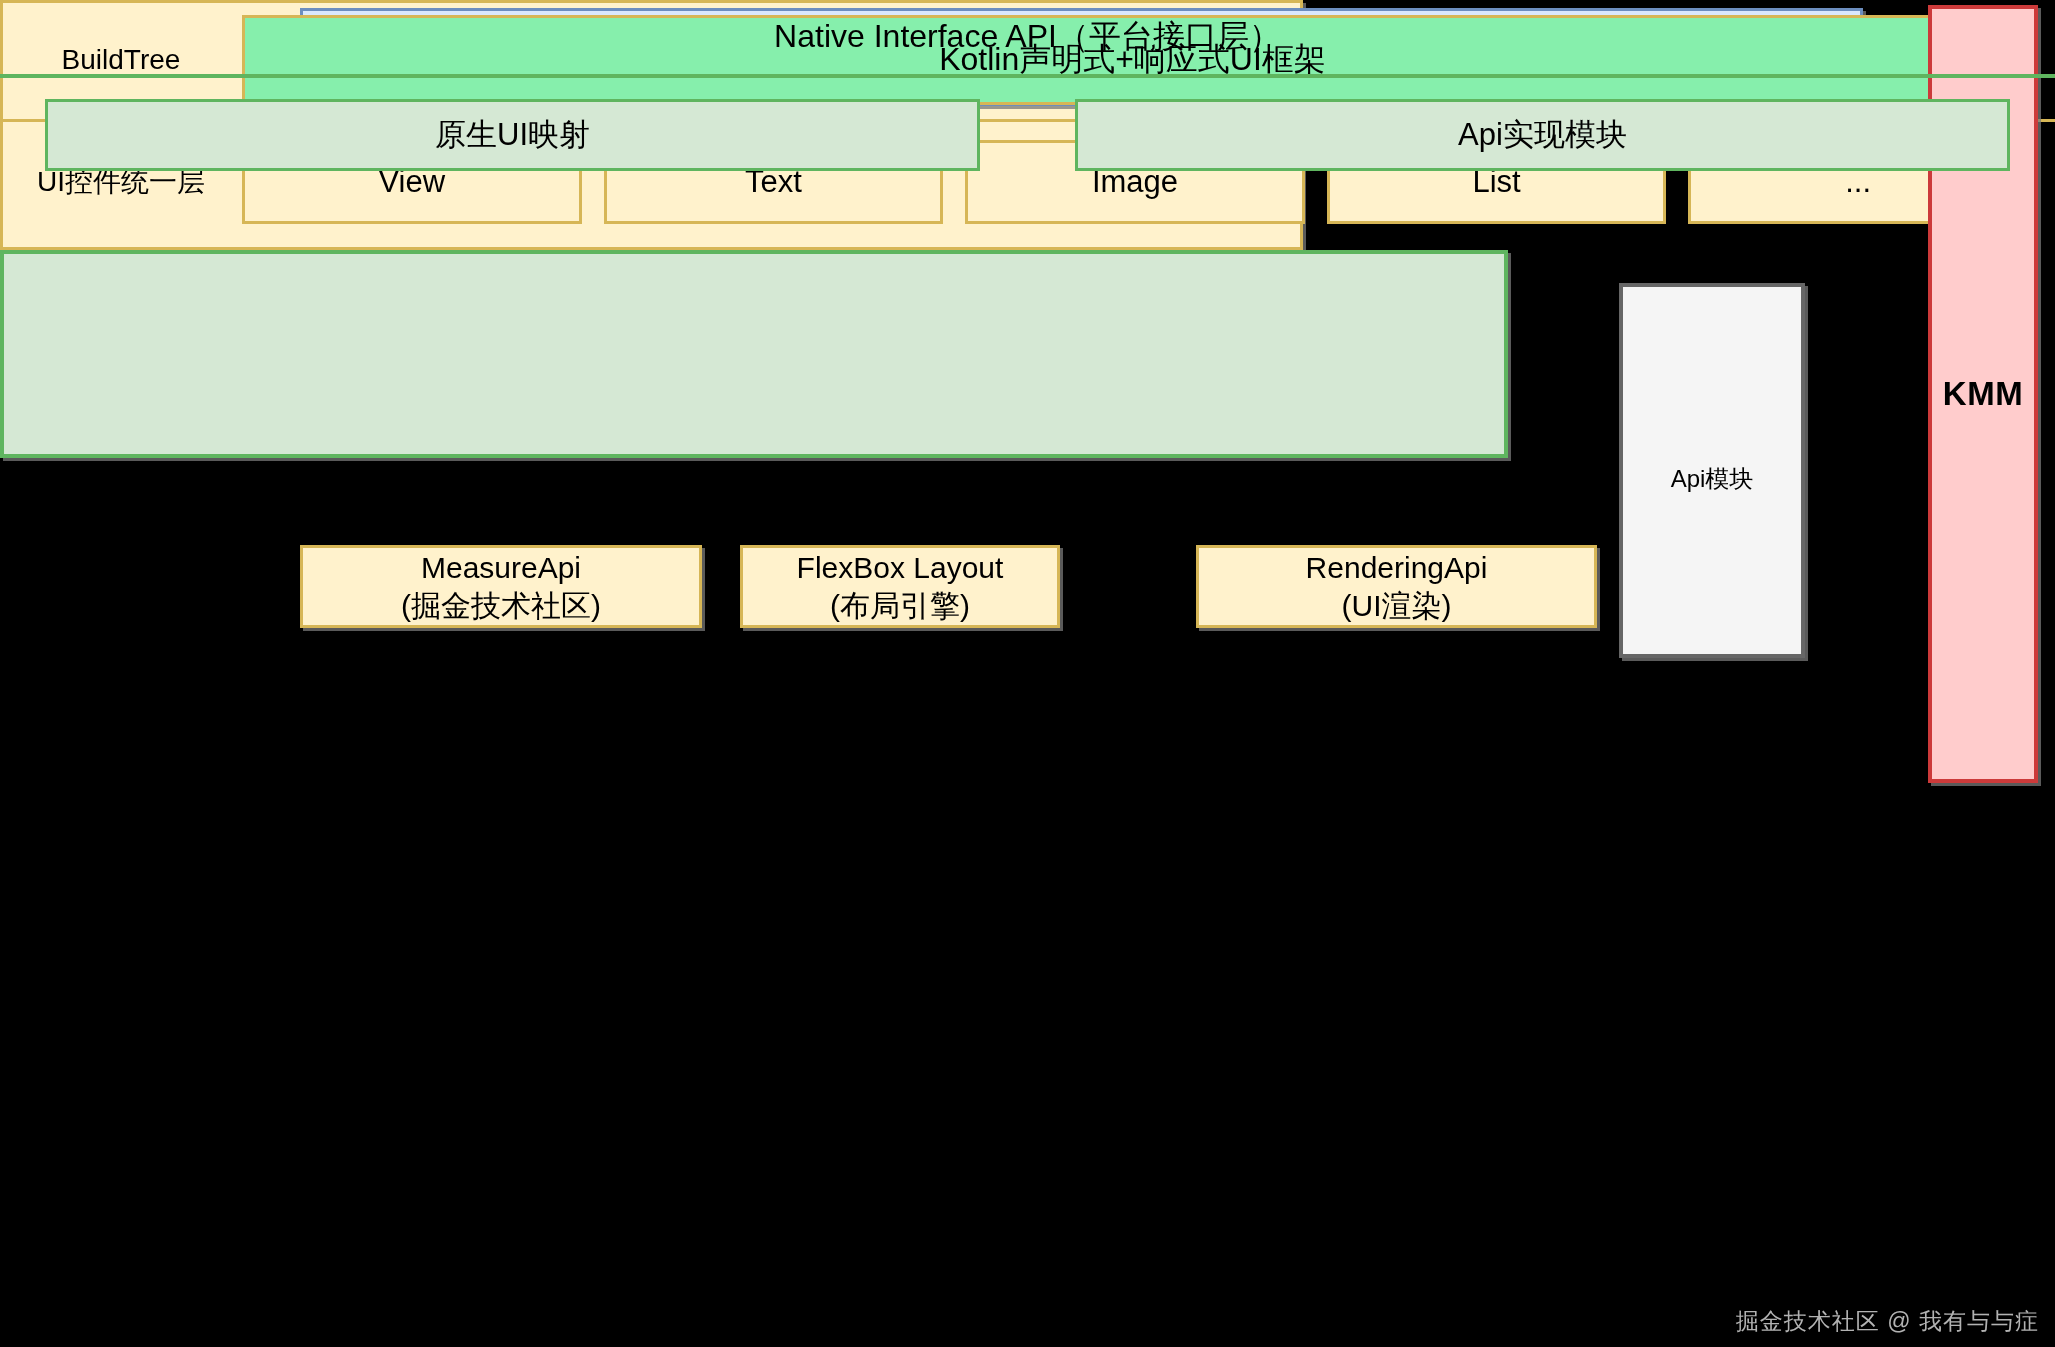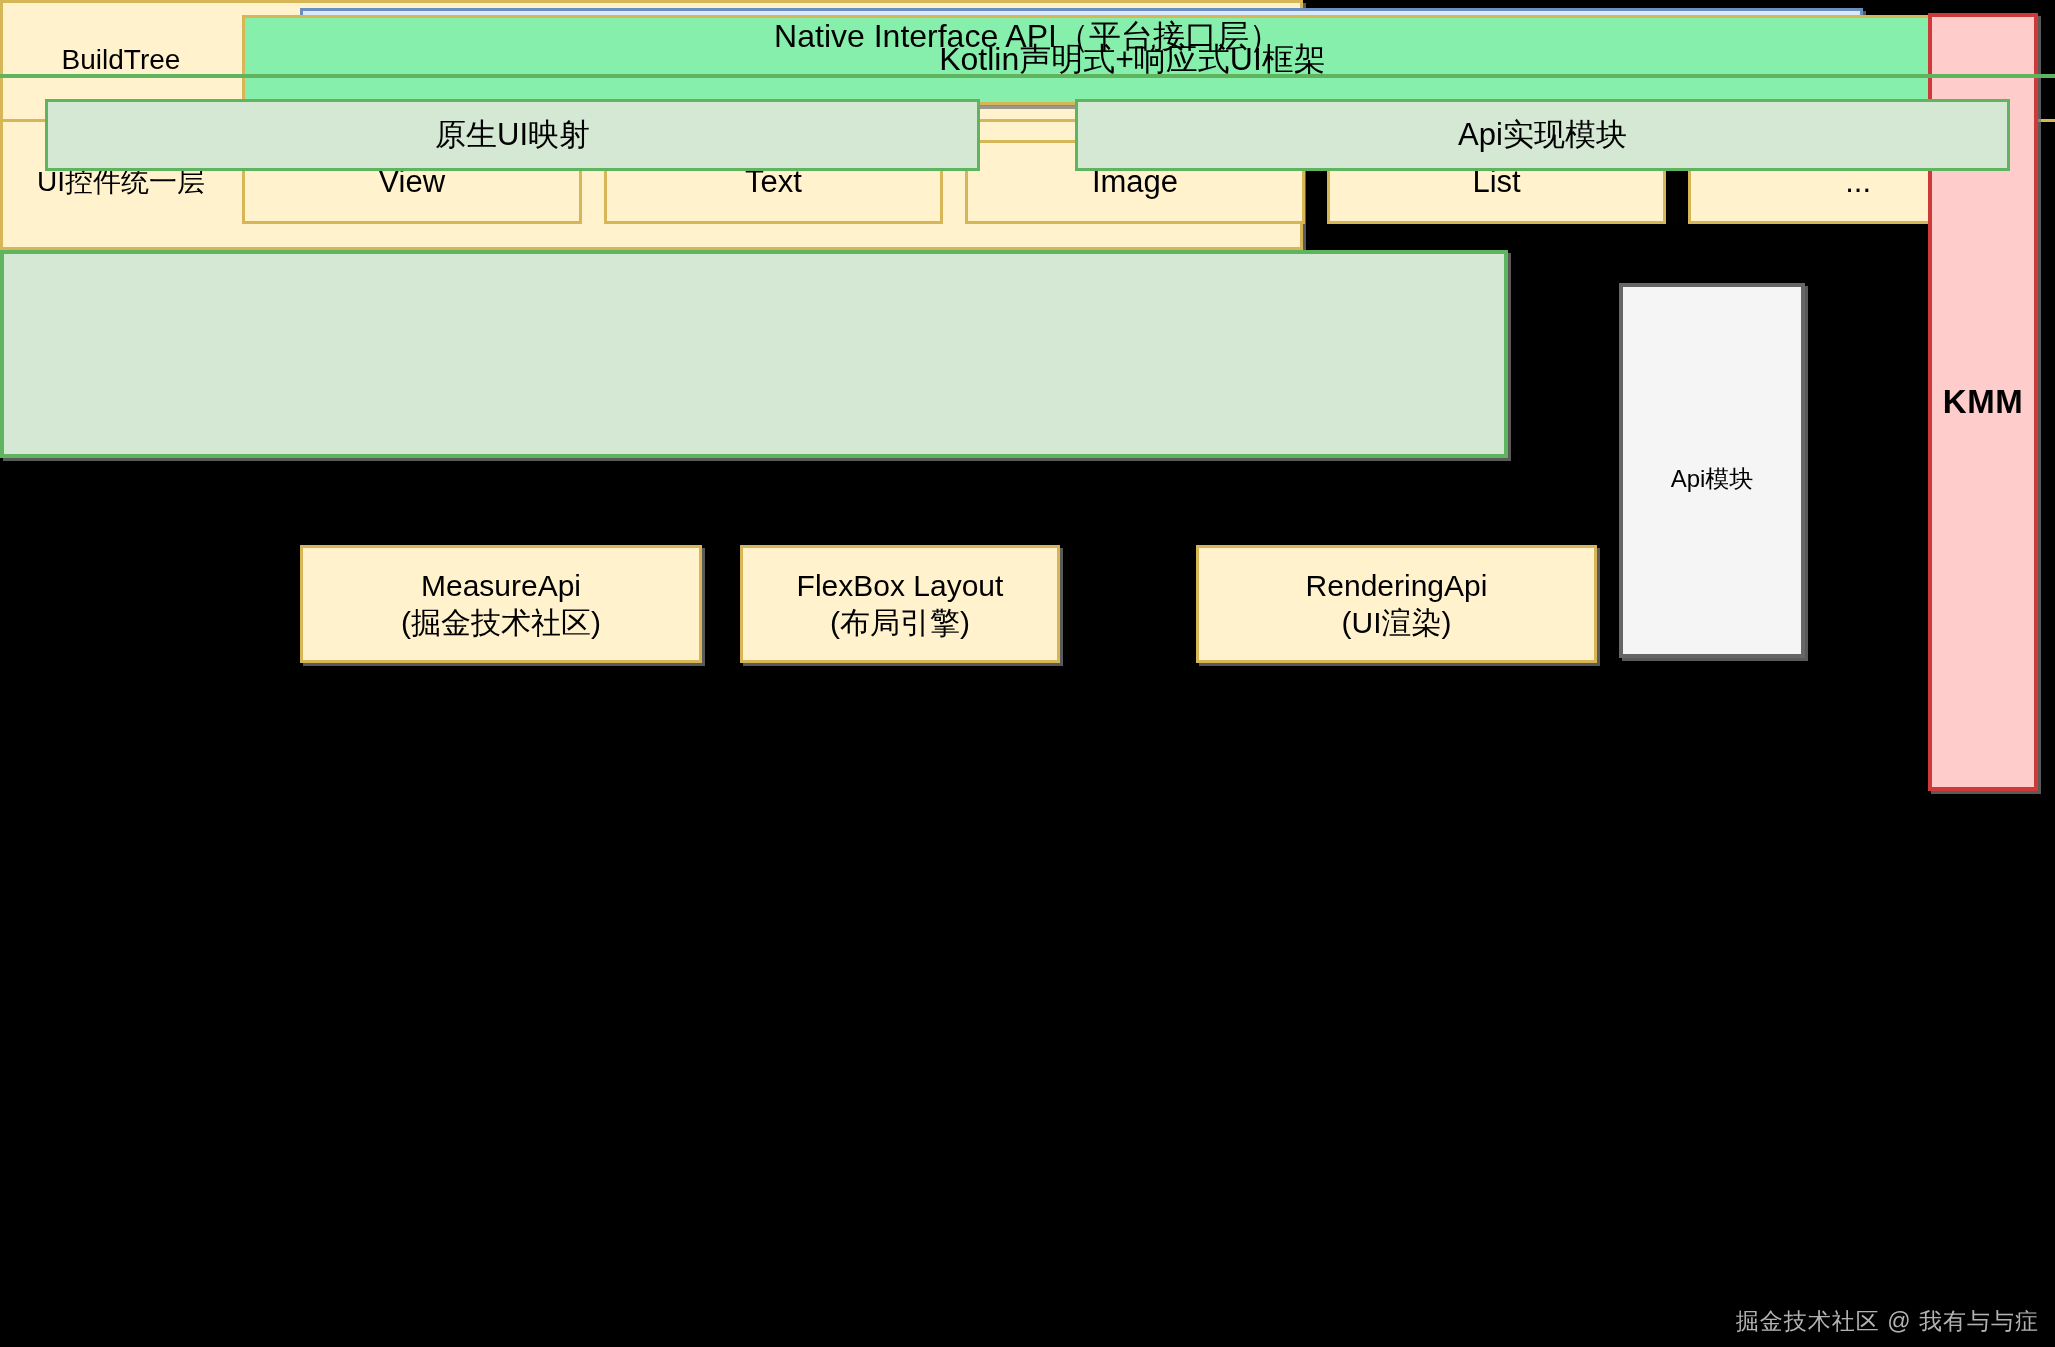--- a/index.html
+++ b/index.html
@@ -107,21 +107,21 @@
     display: flex;
     align-items: center;
     justify-content: center;
     font-size: 31px;
     box-sizing: border-box;
   }
 
   
   .api-box {
     top: 545px;
-    height: 118px;
+    height: 83px;
     background: #fff2cc;
     border: 3px solid #d6b656;
     font-size: 30px;
     flex-direction: column;
   }
   #measure-api  { left: 300px;  width: 402px; }
   #flexbox-api  { left: 740px;  width: 320px; }
   #rendering-api{ left: 1196px; width: 401px; }
   .api-line2 { font-size: 30px; }
 
@@ -141,21 +141,20 @@
 
   
   #kmm {
     left: 1928px; top: 5px;
     width: 110px; height: 778px;
     background: #ffcccc;
     border: 4px solid #cc3a3a;
     font-size: 33px;
     font-weight: 700;
     letter-spacing: 0.5px;
-    margin-top: 8px;
   }
 
   
   #native-container {
     left: 300px; top: 1073px;
     width: 1500px; height: 200px;
     background: #d5e8d4;
     border: 4px solid #5fb55f;
     display: block;
   }

